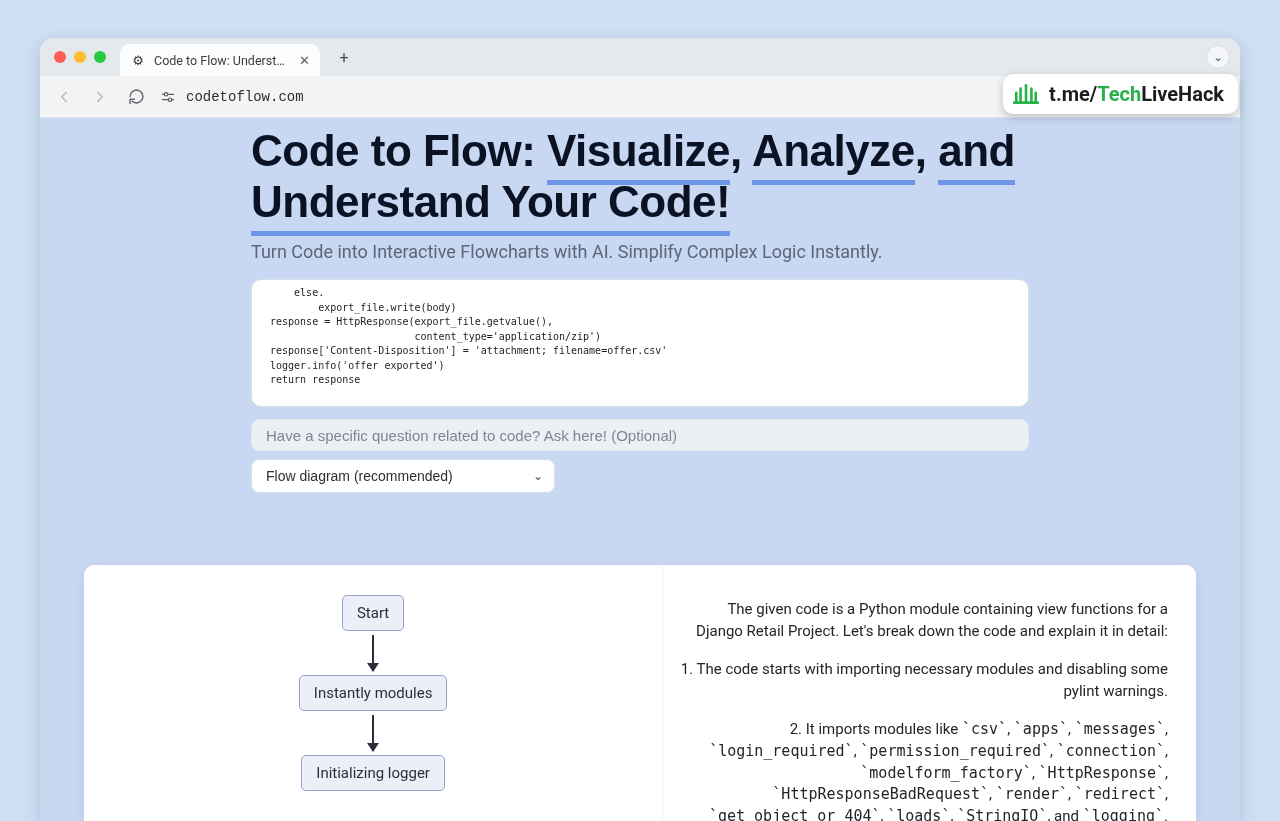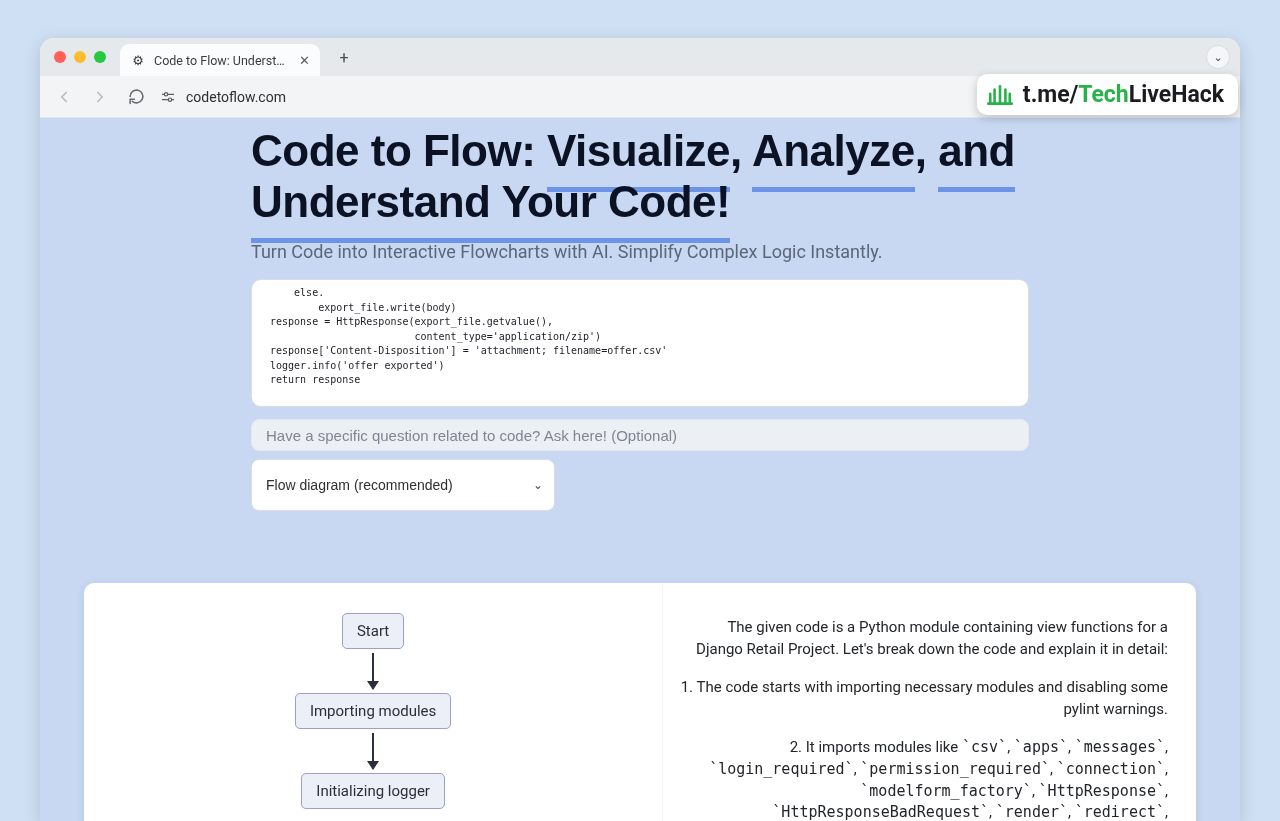--- a/index.html
+++ b/index.html
@@ -88,21 +88,21 @@
     padding: 0 12px;
     gap:12px;
     border-bottom:1px solid #e3e5e8;
   }
   .tb-btn {
     width:24px; height:24px;
     display:flex;align-items:center;justify-content:center;
     color:#6a6c6f; cursor:pointer;
   }
   .tb-btn.disabled { color:#b9bbbe; }
-  .addr-wrap { display:flex; align-items:center; flex:1; gap:10px;}
+  .addr-wrap { display:flex; align-items:center; flex:1; gap:10px;font-family:Liberation Mono, monospace;}
   .site-info {
     display:flex;align-items:center;gap:4px;
     color:#5b5d60; font-size:12px;
   }
   .url { font-size:14px; color:#2d2f31; }
   
   .viewport {
     flex:1;
     background:#c8d8f3;
     overflow:hidden;
@@ -117,21 +117,21 @@
   }
   .container { width: 778px; margin: 0 auto; }
   h1.title {
     font-family: Helvetica, -apple-system, BlinkMacSystemFont, sans-serif;
     font-weight: 800;
     font-size: 44px;
     line-height: 1.15;
     letter-spacing: -0.5px;
     color:#0b1223;
   }
-  h1 .ul { border-bottom: 5px solid #6d95e7; padding-bottom:12px;}
+  h1 .ul { border-bottom: 5px solid #6d95e7; padding-bottom:5px;}
   .subtitle {
     margin-top:14px;
     font-size:18px;
     color:#5b6677;
   }
   .code-area {
     margin-top:17px;
     width:778px;
     height:128px;
     background:#fff;
@@ -160,21 +160,21 @@
   .question-input::placeholder { color:#7f8693; }
   .action-row {
     margin-top:8px;
     display:flex; gap:14px;
   }
   .select-wrap {
     position:relative;
     width:304px;
   }
   .select {
-    width:100%; height:52px;
+    width:100%; height:34px;
     background:#fff;
     border:1px solid #d8dde6;
     border-radius:8px;
     padding:0 14px;
     font-size:14px;
     color:#2d2f31;
     appearance:none;
     cursor:pointer;
     text-align:left;
   }
@@ -253,21 +253,21 @@
     position:absolute;
     top: 74px;
     right: 42px;
     background:#fff;
     border-radius: 10px;
     box-shadow: 0 3px 10px rgba(0,0,0,0.22);
     padding: 7px 14px 7px 10px;
     display:flex;
     align-items:center;
     gap:10px;
-    font-size:23px;
+    font-size:20px;
     font-weight:700;
     color:#1a1c1f;
   }
   .watermark .wm-icon { width:26px; height:26px; }
   .watermark .tech { color:#27b24a; }
 </style>
 </head>
 <body>
 
 <div class="browser-window">
@@ -345,21 +345,21 @@
             </div>
           </div>
         </div>
       </div>
 
       <div class="results-card">
         <div class="flow-panel">
           <div class="flowchart">
             <div class="flow-node">Start</div>
             <div class="flow-arrow"></div>
-            <div class="flow-node">Importing modules</div>
+            <div class="flow-node">Instantly modules</div>
             <div class="flow-arrow"></div>
             <div class="flow-node">Initializing logger</div>
           </div>
         </div>
         <div class="explain-panel">
           <p>The given code is a Python module containing view functions for a Django Retail Project. Let's break down the code and explain it in detail:</p>
           <p>1. The code starts with importing necessary modules and disabling some pylint warnings.</p>
           <p id="point2">2. It imports modules like <code>`csv`</code>, <code>`apps`</code>, <code>`messages`</code>, <code>`login_required`</code>, <code>`permission_required`</code>, <code>`connection`</code>, <code>`modelform_factory`</code>, <code>`HttpResponse`</code>, <code>`HttpResponseBadRequest`</code>, <code>`render`</code>, <code>`redirect`</code>, <code>`get_object_or_404`</code>, <code>`loads`</code>, <code>`StringIO`</code>, and <code>`logging`</code>.</p>
         </div>
       </div>

